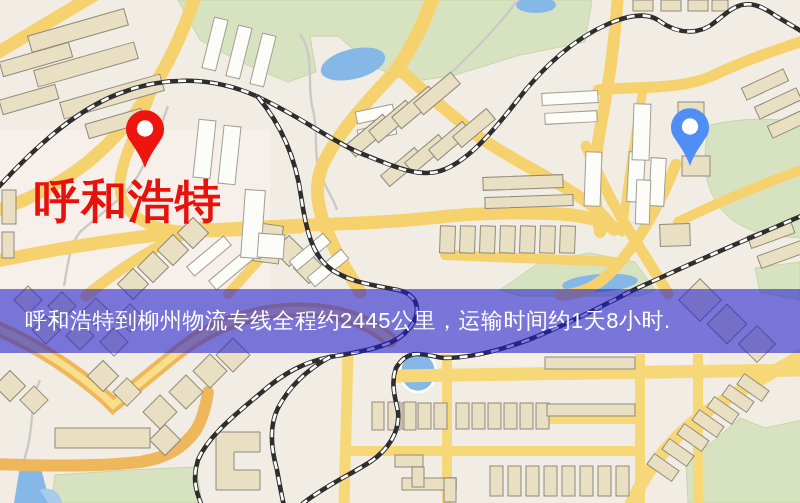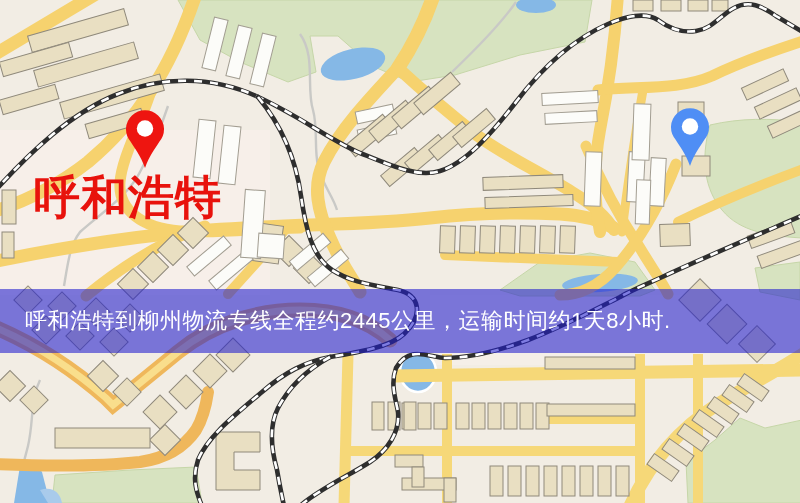--- a/index.html
+++ b/index.html
@@ -18,21 +18,21 @@
   .bldgw{fill:var(--building-alt,#fcfcf9);stroke:#a29d91;stroke-width:1;}
   .rail-base{stroke:var(--railway,#2e2e2e);stroke-width:4.6;fill:none;stroke-linecap:round;}
   .rail-dash{stroke:#ffffff;stroke-width:2.6;fill:none;stroke-dasharray:8 8;}
   
   .pin{position:absolute;width:44px;height:60px;}
   .pin svg{display:block;width:44px;height:60px;}
   .pin-origin path{fill:var(--origin-pin,#ee1510);}
   .pin-destination path{fill:var(--destination-pin,#4f8ef5);}
   .city-label{position:absolute;font-size:46px;font-weight:bold;letter-spacing:1px;
               white-space:nowrap;line-height:1;}
-  .label-origin{left:34px;top:178px;color:var(--origin-text,#e8120c);font-family:Liberation Mono, monospace;}
+  .label-origin{left:34px;top:178px;color:var(--origin-text,#e8120c);}
   .label-destination{left:642px;top:180px;color:var(--destination-text,#2b2be0);}
   #banner{position:absolute;left:0;top:289px;width:800px;height:64px;
           background:var(--banner-bg,rgba(32,30,205,0.58));
           display:flex;align-items:center;}
   #banner span{color:var(--banner-text,#ffffff);font-size:22px;padding-left:25px;
                white-space:nowrap;letter-spacing:0.5px;}
 </style>
 </head>
 <body>
 

